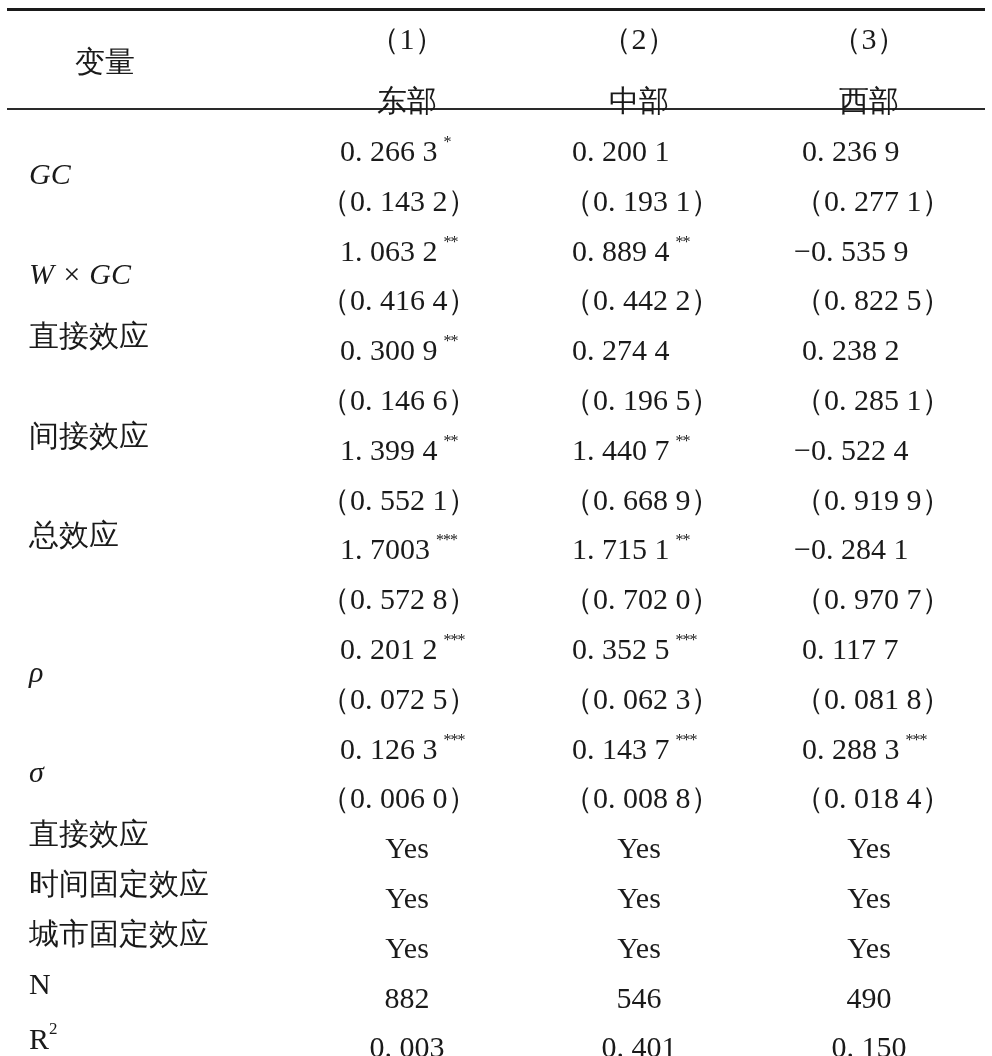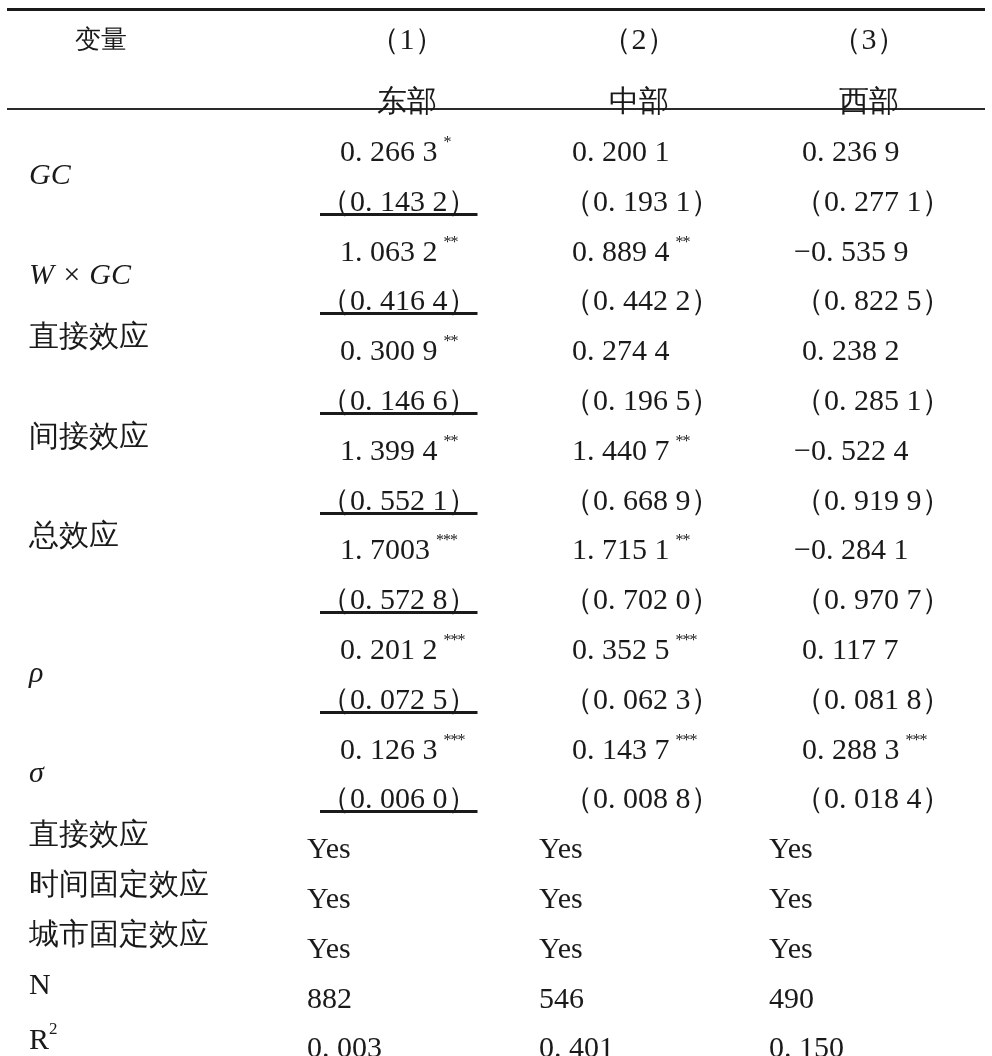--- a/index.html
+++ b/index.html
@@ -31,22 +31,22 @@
       background: #2a2a2a;
       width: 100%;
     }
     .header {
       position: relative;
       height: 97px;
     }
     .header .var-head {
       position: absolute;
       left: 68px;
-      top: 11px;
-      font-size: 26px;
+      top: 33px;
+      font-size: 30px;
       line-height: 36px;
     }
     .header .col-head {
       position: absolute;
       top: 6px;
       width: 200px;
       text-align: center;
       font-size: 30px;
       line-height: 44px;
     }
@@ -89,26 +89,26 @@
     .cell .stars {
       font-size: 16px;
       position: relative;
       top: -14px;
       margin-left: 6px;
       letter-spacing: -1px;
     }
     .c1 { left: 333px; }
     .c2 { left: 565px; }
     .c3 { left: 795px; }
-    .c1.se { left: 313px; text-decoration: underline; }
+    .c1.se { left: 313px; }
     .c2.se { left: 556px; }
     .c3.se { left: 787px; }
     .cell.center {
       width: 200px;
-      text-align: left;
+      text-align: center;
     }
     .c1.center { left: 300px; }
     .c2.center { left: 532px; }
     .c3.center { left: 762px; }
     sup.r2 {
       font-size: 17px;
       position: relative;
       top: -4px;
     }
   </style>

